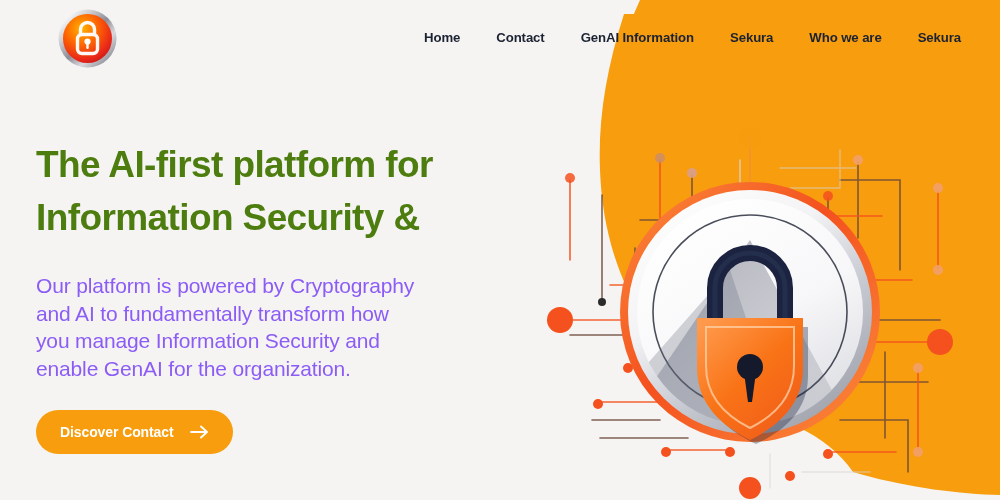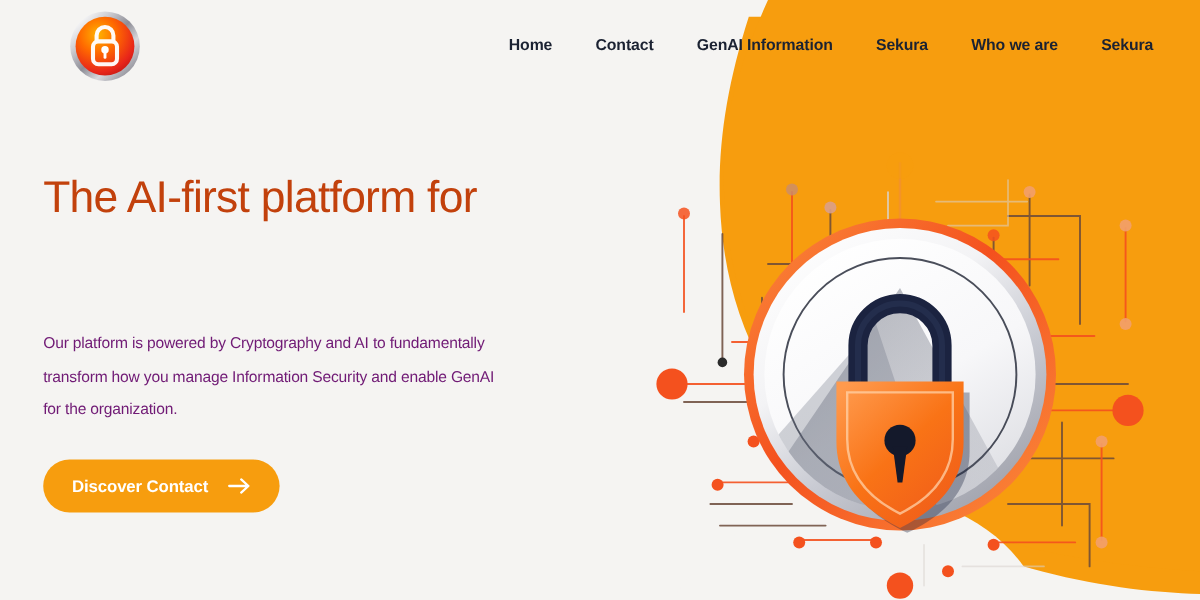--- a/index.html
+++ b/index.html
@@ -83,31 +83,31 @@
     position: absolute;
     left: 36px;
     top: 138px;
     width: 470px;
     z-index: 4;
   }
 
   .hero-title {
     font-size: 37px;
     line-height: 53px;
-    font-weight: 400;
-    color: #c2410c;
+    font-weight: 700;
+    color: #4d7c0f;
     letter-spacing: -0.6px;
     margin: 0;
   }
 
   .hero-sub {
     margin-top: 28px;
-    font-size: 13px;
+    font-size: 21px;
     line-height: 27.5px;
-    color: #701a75;
+    color: #8b5cf6;
     letter-spacing: -0.15px;
     width: 385px;
   }
 
   .cta-button {
     margin-top: 28px;
     display: inline-flex;
     align-items: center;
     gap: 16px;
     height: 44px;
@@ -343,21 +343,21 @@
       <a class="nav-item" href="#">GenAI Information</a>
       <a class="nav-item" href="#">Sekura</a>
       <a class="nav-item" href="#">Who we are</a>
       <a class="nav-item" href="#">Sekura</a>
     </nav>
   </header>
 
   <section class="hero-copy">
     <h1 class="hero-title">
       <span>The AI-first platform for</span><br>
-      <br>
+      <span>Information Security &amp;</span><br>
     </h1>
 
     <p class="hero-sub">Our platform is powered by Cryptography and AI to fundamentally transform how you manage Information Security and enable GenAI for the organization.</p>
 
     <button class="cta-button">
       <span>Discover Contact</span>
       <span class="cta-arrow">
         <svg width="19" height="14" viewBox="0 0 19 14" xmlns="http://www.w3.org/2000/svg">
           <path d="M 1 7 L 17 7 M 11 1.5 L 17 7 L 11 12.5" fill="none" stroke="#ffffff" stroke-width="1.9" stroke-linecap="round" stroke-linejoin="round"></path>
         </svg>

